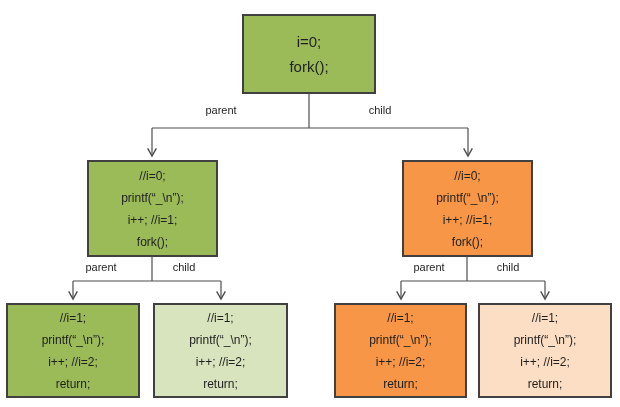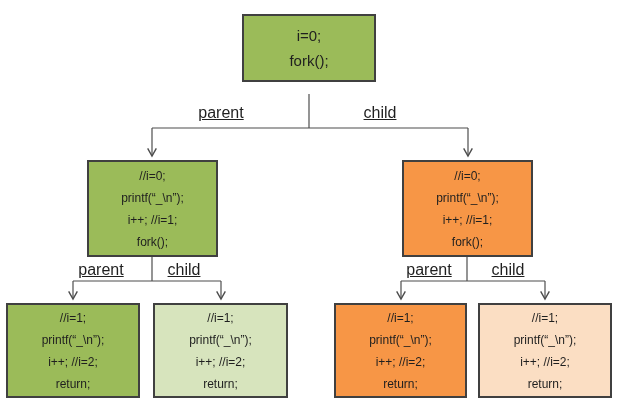--- a/index.html
+++ b/index.html
@@ -9,29 +9,29 @@
   html,body{margin:0;padding:0;background:#e9e9e9;font-family:"Liberation Sans",sans-serif;}
   .stage{position:relative;width:620px;height:407px;background:var(--background);overflow:hidden;}
   .node{position:absolute;box-sizing:border-box;border:2px solid var(--border);
         display:flex;flex-direction:column;align-items:center;justify-content:center;
         color:var(--text);text-align:center;}
   .node span{display:block;line-height:22px;font-size:12px;white-space:nowrap;}
   .fill-green{background:var(--green);}
   .fill-light-green{background:var(--light-green);}
   .fill-orange{background:var(--orange);}
   .fill-light-orange{background:var(--light-orange);}
-  .node-root{left:242px;top:14px;width:134px;height:68px;}
+  .node-root{left:242px;top:14px;width:134px;height:80px;}
   .node-root span{font-size:15px;line-height:25px;}
   .node-l2-parent{left:87px;top:160px;width:131px;height:97px;}
   .node-l2-child{left:402px;top:160px;width:131px;height:97px;}
   .node-l3-a{left:6px;top:303px;width:134px;height:95px;}
   .node-l3-b{left:153px;top:303px;width:135px;height:95px;}
   .node-l3-c{left:334px;top:303px;width:133px;height:95px;}
   .node-l3-d{left:478px;top:303px;width:134px;height:95px;}
-  .edge-label{position:absolute;transform:translateX(-50%);font-size:16px;color:var(--text);white-space:nowrap;text-decoration:underline;}
+  .edge-label{position:absolute;transform:translateX(-50%);font-size:11px;color:var(--text);white-space:nowrap;}
   svg.connectors{position:absolute;left:0;top:0;pointer-events:none;}
   svg.connectors line{stroke:var(--connector);stroke-width:1.2;}
   svg.connectors .arrowhead-path{stroke:var(--connector);stroke-width:1.3;fill:none;}
 </style>
 </head>
 <body>
 
 <div class="stage">
 
   <svg class="connectors" width="620" height="407" viewBox="0 0 620 407" aria-hidden="true">

